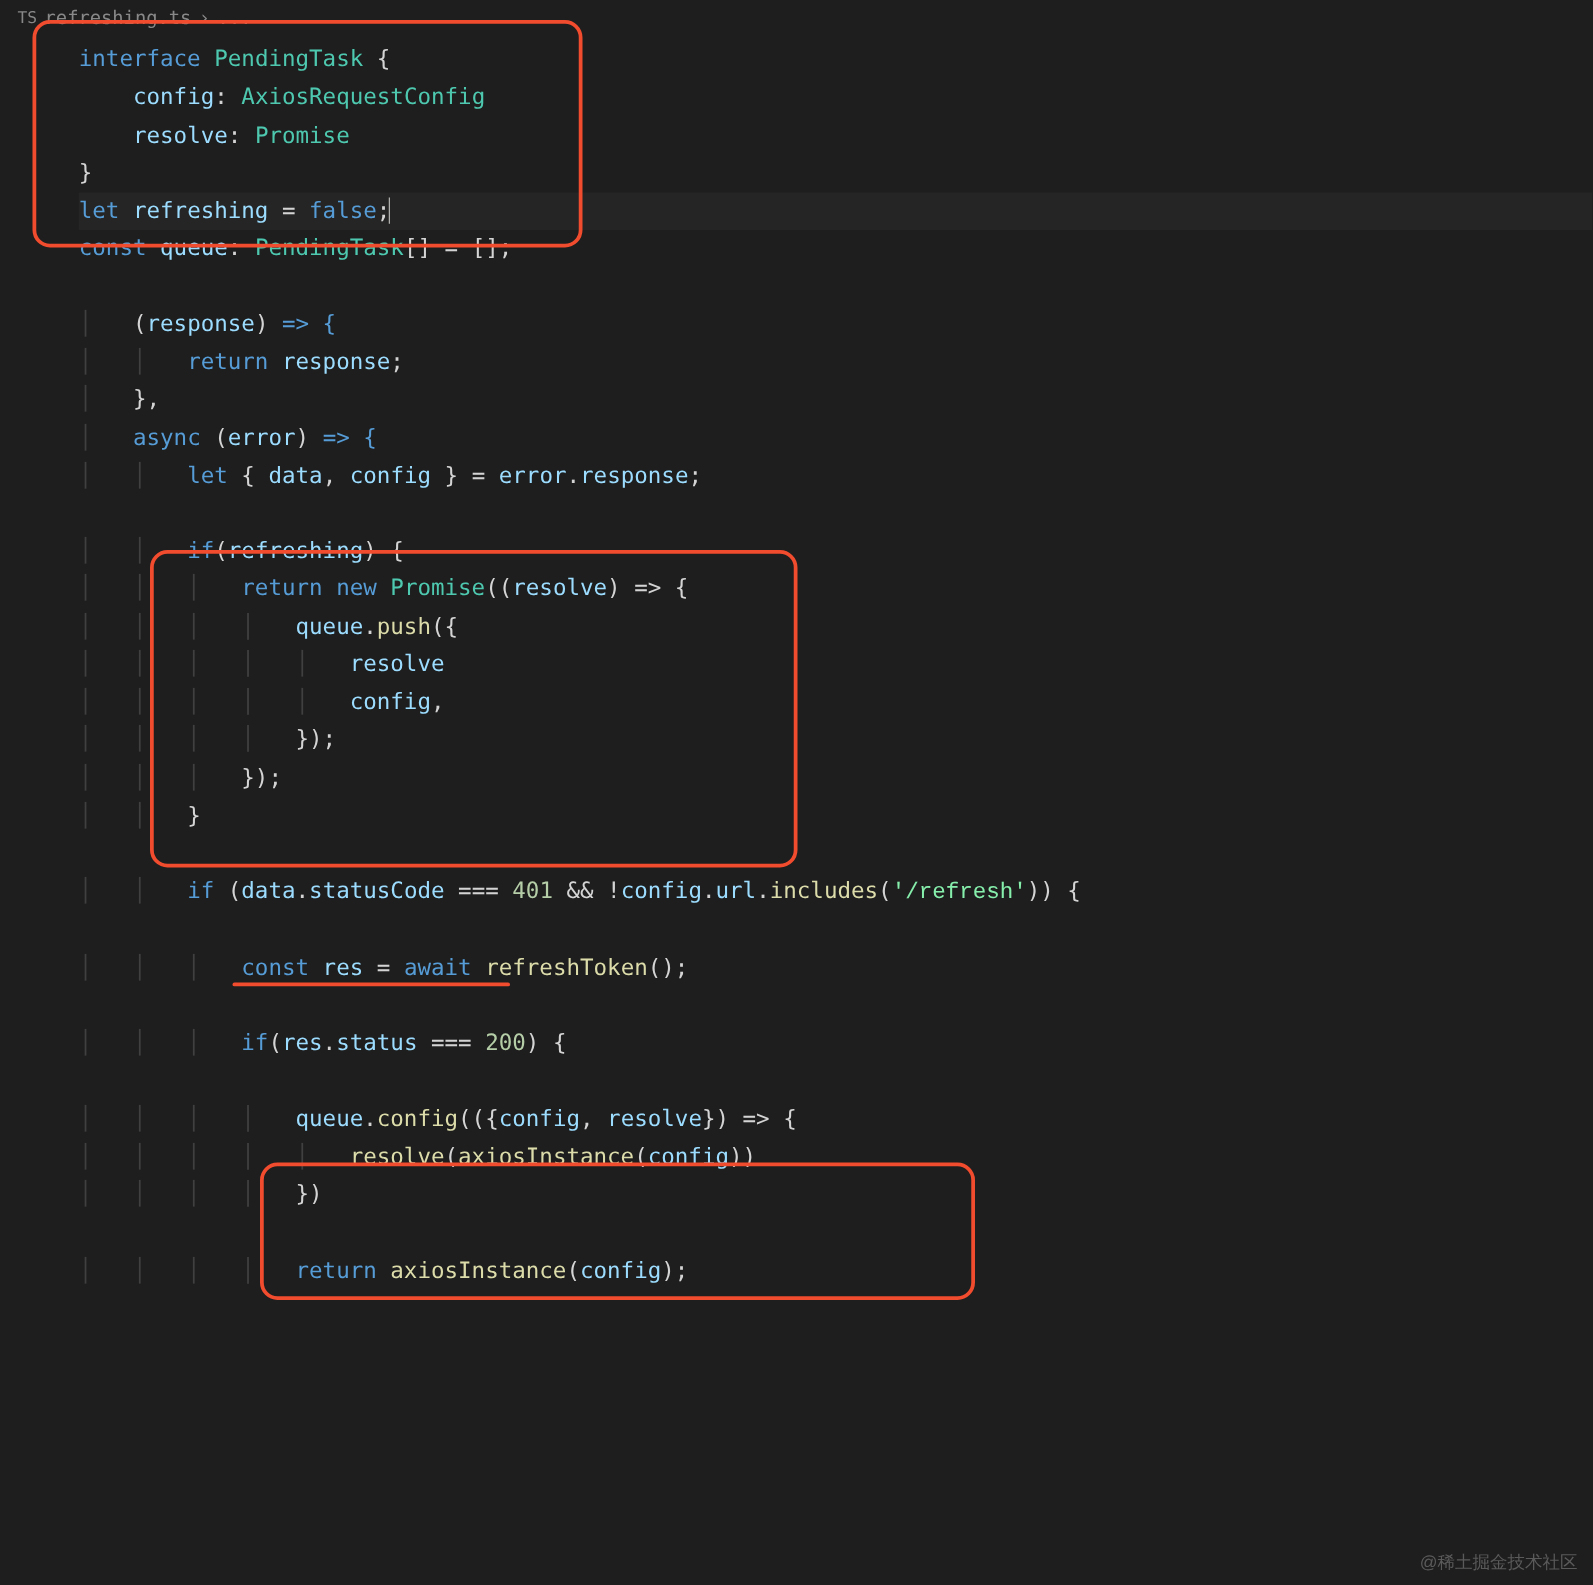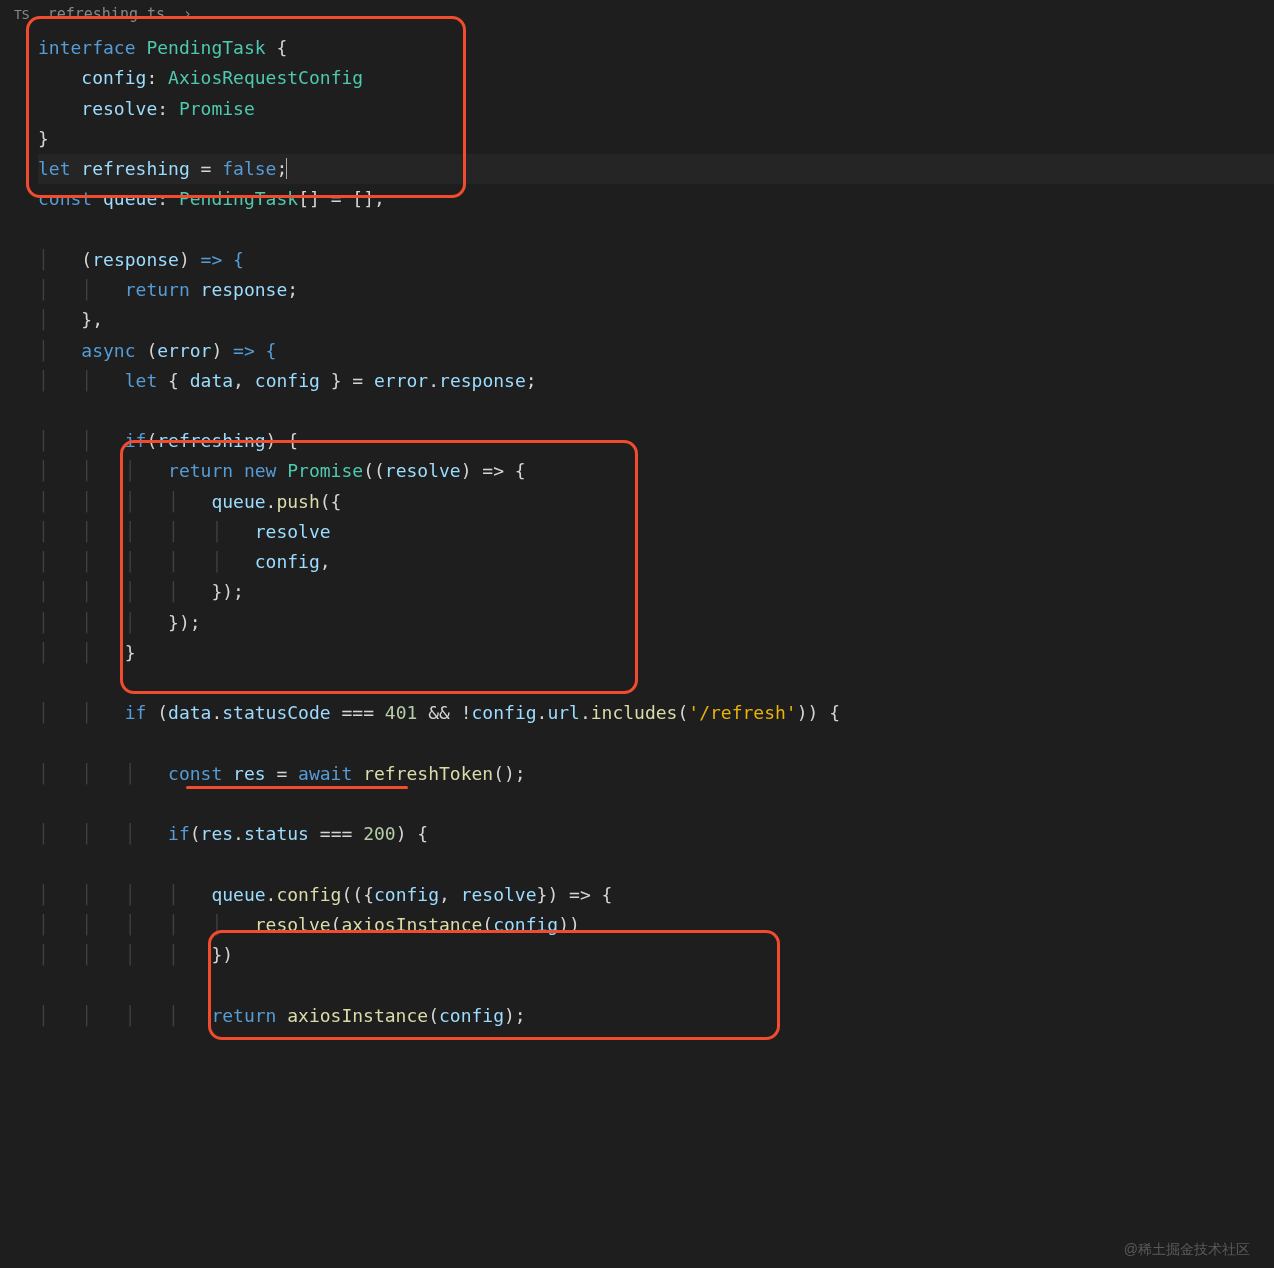--- a/index.html
+++ b/index.html
@@ -13,37 +13,38 @@
     height: 1268px;
     overflow: hidden;
     position: relative;
   }
   .breadcrumb {
     color: #888;
     font-size: 15px;
     padding: 2px 14px;
     display: flex;
     align-items: center;
-    gap: 18px;
+    gap: 6px;
   }
   .breadcrumb .ts-icon {
     font-size: 13px;
   }
   .code-area {
     padding: 4px 0 0 38px;
     position: relative;
+    margin-left: 25px;
   }
   .line { white-space: pre; position: relative; }
   .tok-kw { color: #569cd6; }           
   .tok-type { color: #4ec9b0; }         
   .tok-var { color: #9cdcfe; }          
   .tok-prop { color: #9cdcfe; }
   .tok-func { color: #dcdcaa; }         
   .tok-num { color: #b5cea8; }          
-  .tok-str { color: #eab308; }          
+  .tok-str { color: #86efac; font-family: Liberation Mono, monospace; }          
   .tok-bool { color: #569cd6; }         
   .tok-punct { color: #d4d4d4; }
   .tok-op { color: #d4d4d4; }
   .tok-paren { color: #ffd700; }        
   .cursor {
     display: inline-block;
     width: 1px;
     height: 1.2em;
     background: #aeafad;
     vertical-align: text-bottom;
@@ -68,21 +69,21 @@
     background: #f14c2e;
     border-radius: 2px;
     pointer-events: none;
   }
   .guide {
     color: #404040;
   }
   .watermark {
     position: absolute;
     bottom: 6px;
-    right: 24px;
+    right: 12px;
     color: #5a5a5a;
     font-size: 14px;
     font-family: sans-serif;
   }
 </style>
 </head>
 <body>
 
 <div class="breadcrumb">
   <span class="ts-icon">TS</span>

